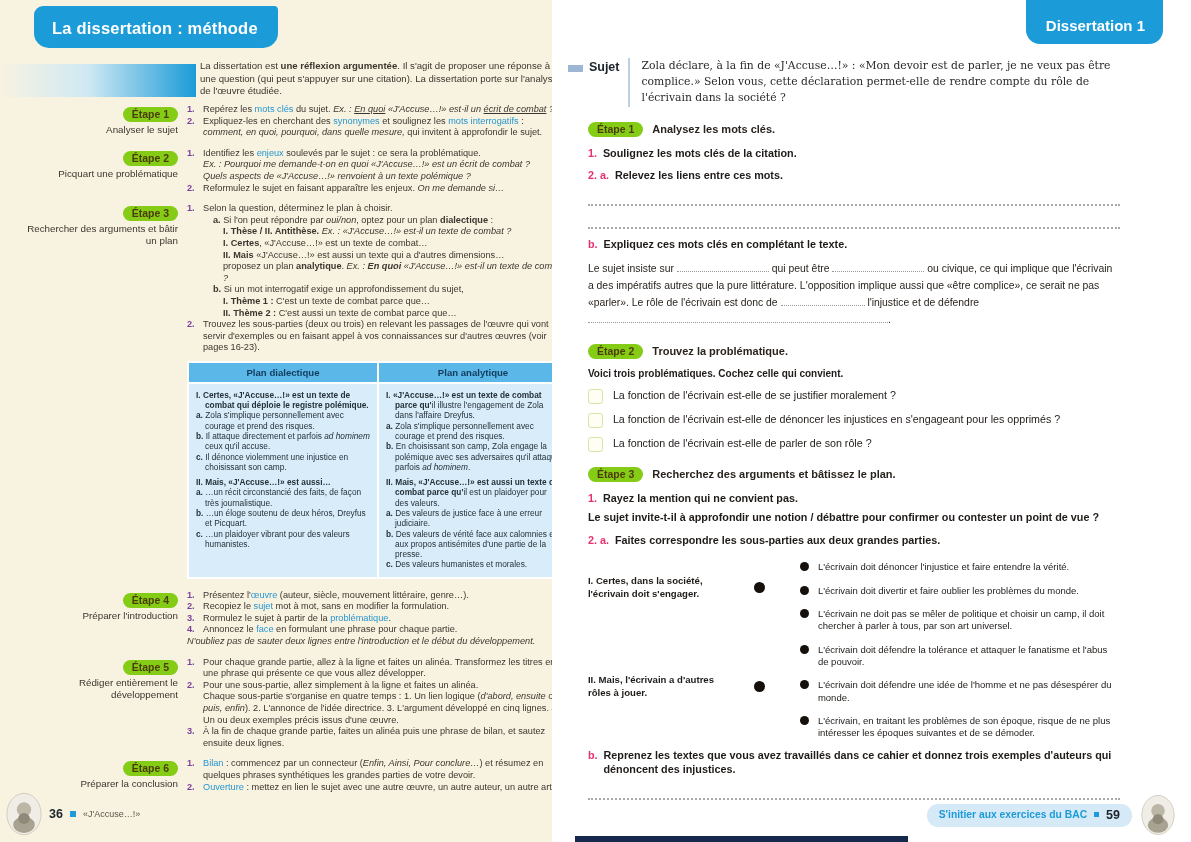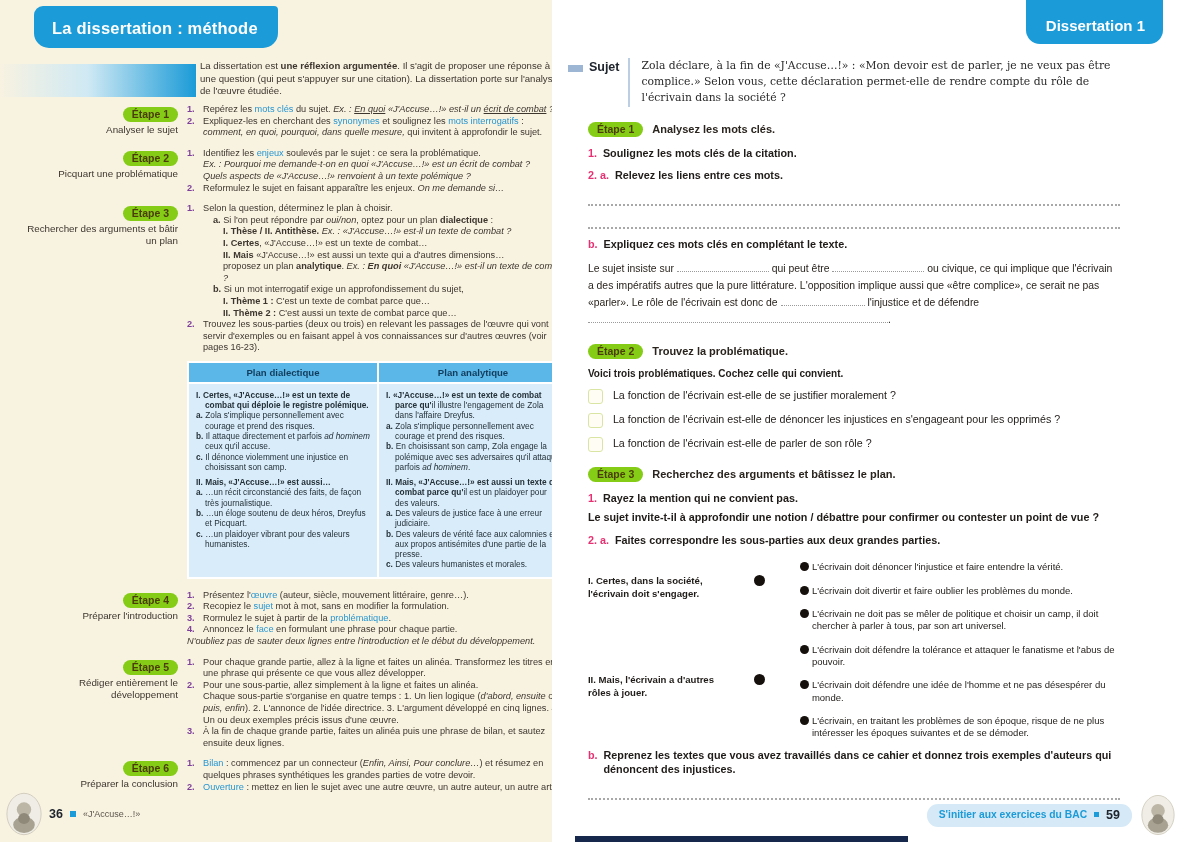--- a/index.html
+++ b/index.html
@@ -74,27 +74,27 @@
 
   .dots{border-bottom:2px dotted #a8a8a8;height:13px;margin:8px 0 5px}
   .fill{font-size:10.4px;line-height:1.62;margin:10px 0 2px;color:#2a241e}
   .blank{display:inline-block;border-bottom:1.6px dotted #9a9a9a;height:9px}
 
   .chk-row{display:flex;align-items:flex-start;gap:10px;margin:0 0 9px;font-size:10.7px}
   .chk{width:13px;height:13px;border:1.6px solid #d9e5a3;border-radius:3px;background:#fffdf4;flex:none;margin-top:0}
 
   .match{display:flex;margin:14px 0 6px}
   .m-left{width:212px;flex:none}
-  .m-item{display:flex;align-items:flex-start;gap:24px;margin-top:14px}
+  .m-item{display:flex;align-items:center;gap:24px;margin-top:14px}
   .m-item.second{margin-top:74px}
   .m-ltext{width:142px;font-weight:bold;font-size:9.6px;line-height:1.3}
   .m-dot{flex:none;width:9px;height:9px;background:#15100c;border-radius:50%}
   .m-dot.big{width:11px;height:11px}
   .m-right{flex:1;display:flex;flex-direction:column;gap:11px}
-  .m-opt{display:flex;gap:3px;font-size:9.5px;line-height:1.3}
+  .m-opt{display:flex;gap:9px;font-size:9.5px;line-height:1.3}
   .m-opt .m-dot{margin-top:1px}
 </style>
 </head>
 <body>
 
 <div class="spread">
 
   <div class="page-left">
     <div class="tab-left">La dissertation : méthode</div>
     <div class="grad"></div>

